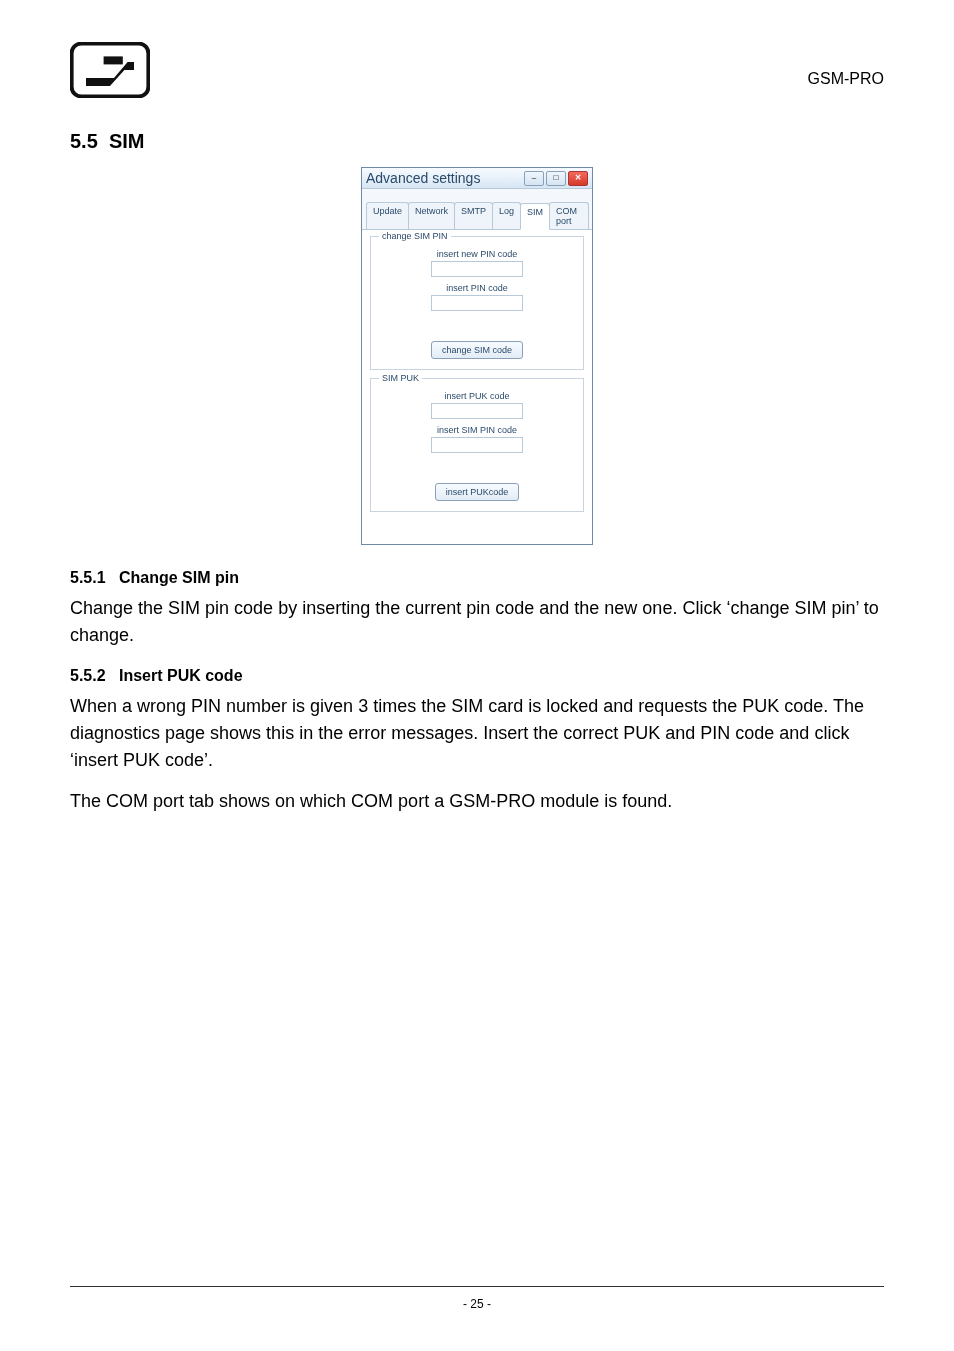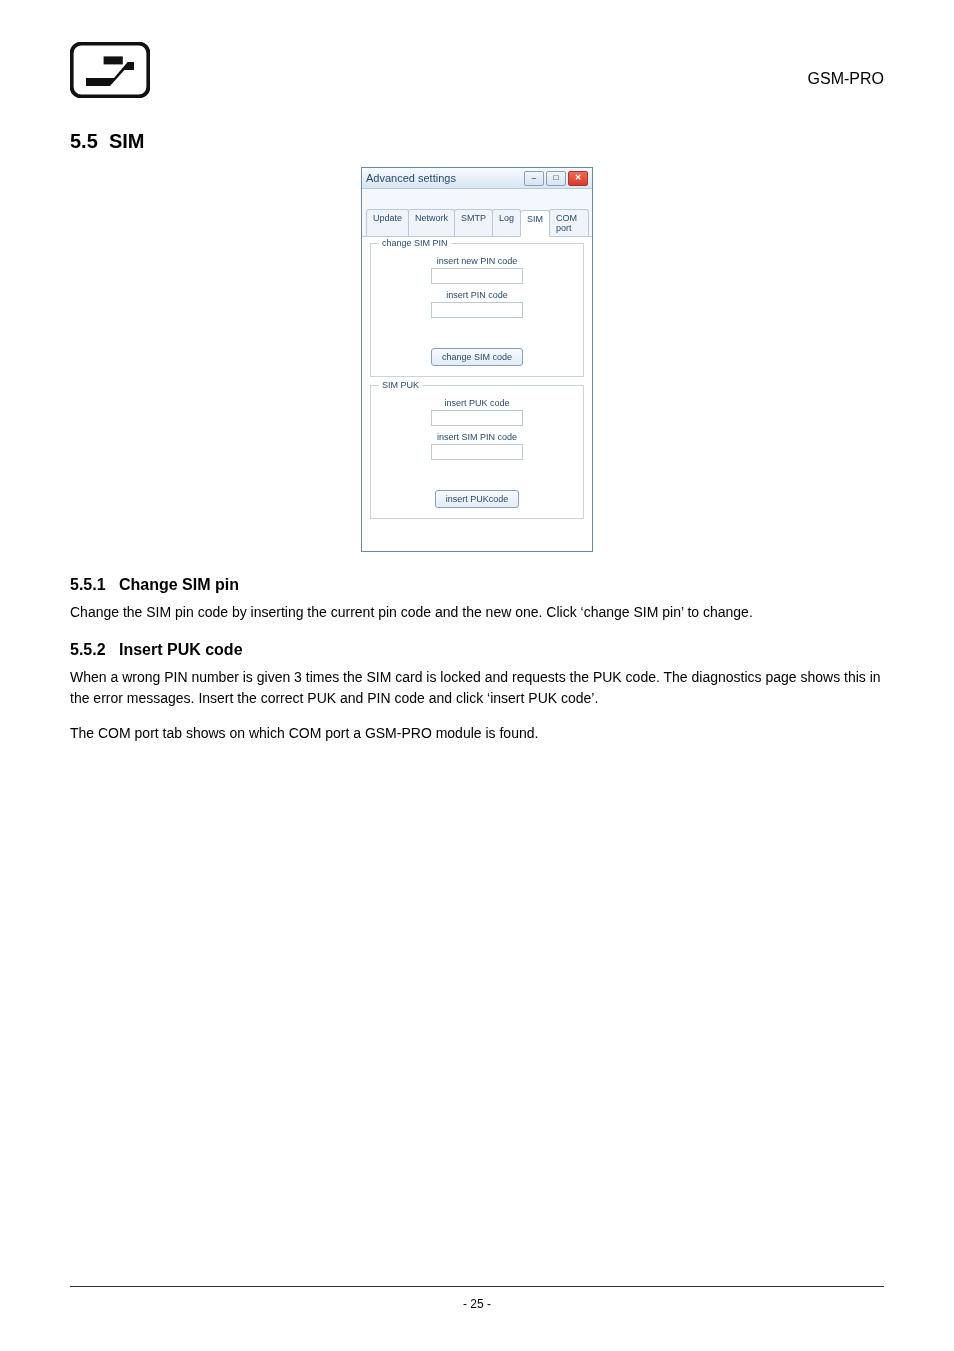--- a/index.html
+++ b/index.html
@@ -37,21 +37,21 @@
     font-size: 20px;
     font-weight: 700;
     margin: 20px 0 10px 0;
   }
   h3.subsection {
     font-size: 16px;
     font-weight: 700;
     margin: 18px 0 8px 0;
   }
   p.body {
-    font-size: 14px;
+    font-size: 18px;
     line-height: 1.5;
     margin: 6px 0 14px 0;
   }
   .screenshot-wrap {
     display: flex;
     justify-content: center;
     margin: 14px 0 24px 0;
   }
   .win {
     width: 230px;
@@ -64,21 +64,21 @@
     height: 20px;
     background: linear-gradient(#f7fbff, #d7e6f5);
     display: flex;
     align-items: center;
     justify-content: space-between;
     padding: 0 4px;
     border-bottom: 1px solid #b8c9da;
   }
   .win-title {
     color: #2a4a6a;
-    font-size: 11px;
+    font-size: 14px;
     text-align: right;
   }
   .win-controls {
     display: flex;
     gap: 2px;
   }
   .win-btn {
     width: 18px;
     height: 13px;
     border: 1px solid #8aa0b8;
@@ -91,21 +91,21 @@
     line-height: 1;
   }
   .win-btn.close {
     background: linear-gradient(#f36a5a, #d53a2a);
     border-color: #a33;
     color: #fff;
     font-weight: bold;
   }
   .win-tabs {
     display: flex;
-    padding: 20px 4px 0 4px;
+    padding: 13px 4px 0 4px;
     gap: 0;
     border-bottom: 1px solid #b8c9da;
     background: #f4f8fc;
   }
   .win-tab {
     padding: 3px 6px;
     font-size: 9px;
     border: 1px solid #b8c9da;
     border-bottom: none;
     margin-right: -1px;

